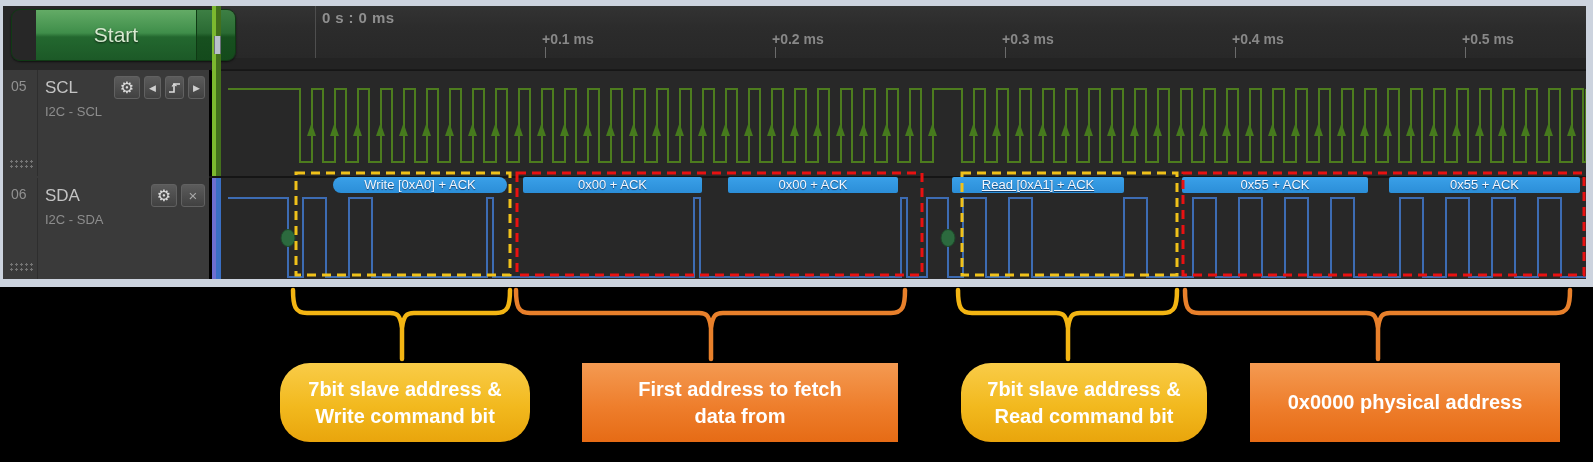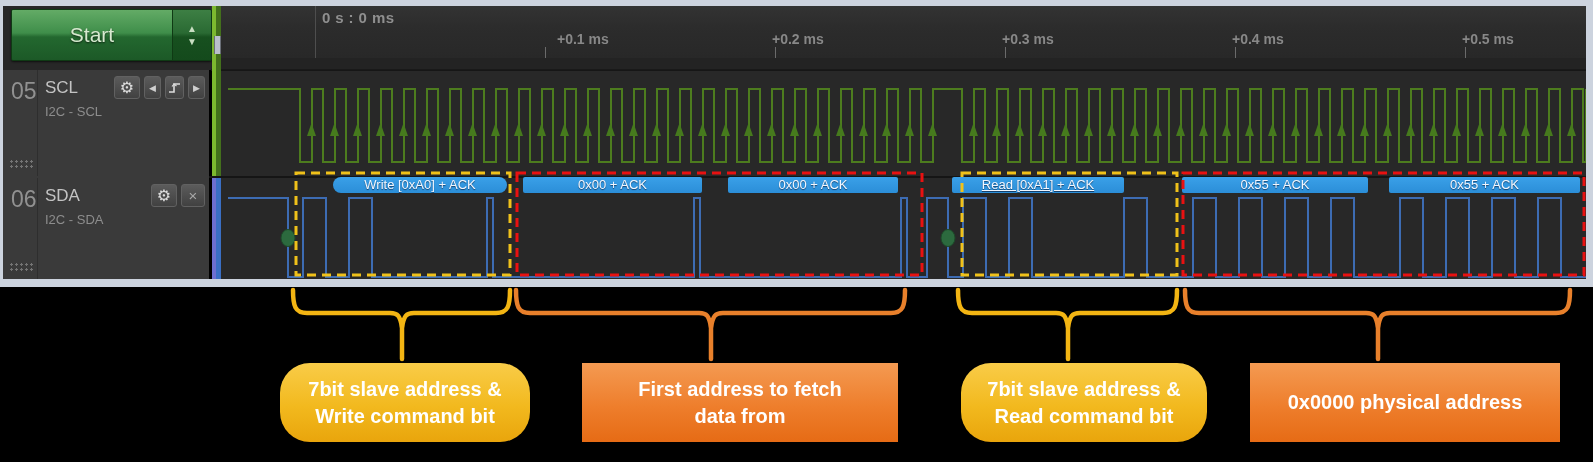--- a/index.html
+++ b/index.html
@@ -2,37 +2,37 @@
 <html><head>
 <meta charset="utf-8">
 <style>
   html,body{margin:0;padding:0;background:#000;}
   body{width:1593px;height:462px;position:relative;font-family:"Liberation Sans",sans-serif;overflow:hidden;}
   .abs{position:absolute;}
   
   .chrome{background:#ccd3de;z-index:9;}
   
   .toolbar{left:3px;top:6px;width:208px;height:64px;background:#272727;z-index:4;}
-  .startwrap{left:8px;top:3px;width:199px;height:50px;border:1px solid #0f3a14;border-radius:2px;display:flex;overflow:hidden;box-shadow:0 1px 2px rgba(0,0,0,.6);}
+  .startwrap{left:8px;top:3px;width:199px;height:50px;border:1px solid #0f3a14;border-radius:9px;display:flex;overflow:hidden;box-shadow:0 1px 2px rgba(0,0,0,.6);padding-left:24px;}
   .start-main{flex:1;background:linear-gradient(180deg,#63ab66 0%,#3f8e4a 46%,#23682f 54%,#1c5927 100%);display:flex;align-items:center;justify-content:center;cursor:pointer;}
   .start-main span{font-size:21px;color:#d7ead0;text-shadow:0 1px 2px rgba(0,0,0,.65);}
   .start-arrows{width:38px;background:linear-gradient(180deg,#3d7f44 0%,#2a6a33 46%,#17501f 54%,#144a1c 100%);border-left:1px solid #0f3a14;display:flex;flex-direction:column;align-items:center;justify-content:center;gap:3px;cursor:pointer;}
   .start-arrows span{color:#c9dfc3;font-size:10px;line-height:10px;}
   
   .header{left:211px;top:6px;width:1375px;height:52px;background:linear-gradient(180deg,#333 0%,#2c2c2c 40%,#282828 100%);border-bottom:1px solid #191919;z-index:1;}
   .origin-line{left:315px;top:6px;width:1px;height:52px;background:#4e4e4e;z-index:2;}
   .origin-label{left:322px;top:9px;font-size:15px;font-weight:700;color:#8f8f8f;z-index:2;letter-spacing:.4px;}
   .tick-label{top:31px;font-size:14px;font-weight:700;color:#888;z-index:2;white-space:nowrap;}
   .tick-mark{top:47px;width:1px;height:11px;background:#6b6b6b;z-index:2;}
   .subheader{left:211px;top:58px;width:1375px;height:12px;background:#232323;border-bottom:1px solid #161616;z-index:1;}
   .splitter-grip{left:214px;top:36px;width:5px;height:18px;background:#b9c0cb;border-left:1px solid #6a6f78;border-right:1px solid #6a6f78;z-index:6;}
   
   .label-panel{left:3px;top:70px;width:206px;height:209px;background:#3a3a3a;z-index:3;}
   .chan-row{position:absolute;left:0;width:206px;}
-  .chan-num{position:absolute;left:8px;top:8px;font-size:23px;color:#919191;}
+  .chan-num{position:absolute;left:8px;top:8px;font-size:14px;color:#919191;}
   .num-div{position:absolute;left:34px;top:0;width:1px;height:100%;background:#2e2e2e;}
   .chan-name{position:absolute;left:42px;top:8px;font-size:17px;color:#c3c3c3;}
   .chan-proto{position:absolute;left:42px;top:34px;font-size:13px;color:#8d8d8d;}
   .btnrow{position:absolute;top:6px;right:4px;display:flex;gap:4px;align-items:center;}
   .cbtn{height:23px;background:linear-gradient(180deg,#5b5b5b,#414141);border:1px solid #616161;border-radius:3px;color:#dcdcdc;display:flex;align-items:center;justify-content:center;cursor:pointer;box-sizing:border-box;}
   .cbtn.gear{width:26px;font-size:16px;}
   .cbtn.sm{width:17px;font-size:9px;color:#cfcfcf;}
   .cbtn.close{width:24px;font-size:15px;color:#a8a8a8;}
   .grip{position:absolute;left:6px;bottom:8px;width:26px;height:9px;
     background-image:radial-gradient(circle,#757575 1px,transparent 1.2px);
@@ -76,21 +76,21 @@
       <span>▼</span>
     </div>
   </div>
 </div>
 
 <div class="abs header"></div>
 <div class="abs subheader"></div>
 <div class="abs origin-line"></div>
 <div class="abs origin-label">0 s : 0 ms</div>
 <div id="ticks">
-    <div class="abs tick-label" style="left: 557px;">+0.1 ms</div>
+    <div class="abs tick-label" style="left: 542px;">+0.1 ms</div>
     <div class="abs tick-mark" style="left: 545px;"></div>
     <div class="abs tick-label" style="left: 772px;">+0.2 ms</div>
     <div class="abs tick-mark" style="left: 775px;"></div>
     <div class="abs tick-label" style="left: 1002px;">+0.3 ms</div>
     <div class="abs tick-mark" style="left: 1005px;"></div>
     <div class="abs tick-label" style="left: 1232px;">+0.4 ms</div>
     <div class="abs tick-mark" style="left: 1235px;"></div>
     <div class="abs tick-label" style="left: 1462px;">+0.5 ms</div>
     <div class="abs tick-mark" style="left: 1465px;"></div>
   </div>

